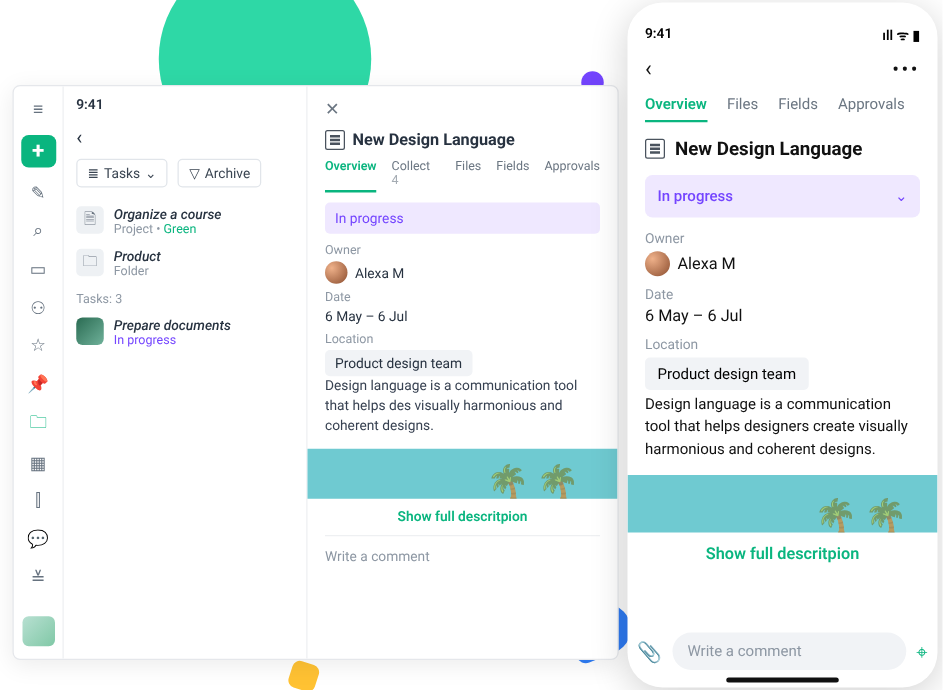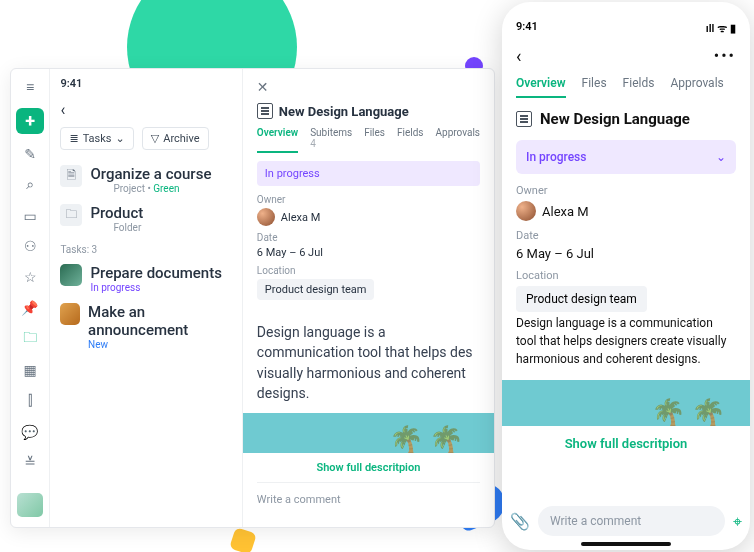--- a/index.html
+++ b/index.html
@@ -21,38 +21,38 @@
 
   .left { width:195px; border-right:1px solid #eef0f2; padding:8px 10px 0 10px; font-size:11px; color:#273240;}
   .left .time { font-size:11px; font-weight:600; margin-bottom:10px;}
   .left .row1 { display:flex; align-items:center; gap:6px; margin-bottom:8px; font-size:14px;}
   .left .ctl-row { display:flex; gap:8px; margin-bottom:10px;}
   .pill { border:1px solid #e1e5ea; border-radius:4px; padding:4px 8px; font-size:11px; display:flex; align-items:center; gap:4px; color:#3a4552;}
   .hdr { font-size:10px; color:#8d97a3; margin:6px 0 4px;}
   .item { display:flex; gap:8px; padding:5px 0; }
   .item .ficon { width:22px; height:22px; background:#eef1f4; border-radius:4px; display:flex; align-items:center; justify-content:center; color:#6b7682; font-size:12px;}
   .item .ava   { width:22px; height:22px; border-radius:5px; background-size:cover;}
-  .item .t1 { font-size:15px; color:#273240; font-weight:500; }
+  .item .t1 { font-size:11px; color:#273240; font-weight:500;font-style:italic; }
   .item .t2 { font-size:10px; }
   .clr-green { color:#0ab57f; }
   .clr-purple{ color:#7445ff; }
   .clr-blue  { color:#2f7df6; }
-  .clr-gray  { color:#8d97a3;margin-left:23px; }
+  .clr-gray  { color:#8d97a3; }
 
   .pane { flex:1; padding:10px 14px 0 14px; font-size:11px; color:#273240; position:relative;}
   .pane .close { color:#6b7682; font-size:14px; margin-bottom:8px; display:inline-block;}
   .pane h2 { font-size:13px; font-weight:700; display:flex; align-items:center; gap:6px; margin-bottom:8px;}
   .tabs { display:flex; gap:12px; font-size:10px; margin-bottom:8px; }
   .tabs span { color:#6b7682; padding-bottom:4px;}
   .tabs span.act { color:#0ab57f; font-weight:600; border-bottom:2px solid #0ab57f;}
   .status-chip { background:#efe8ff; color:#7445ff; font-size:11px; padding:6px 8px; border-radius:4px; margin-bottom:8px; display:block;}
   .lbl { font-size:10px; color:#8d97a3; margin-top:6px; margin-bottom:3px;}
   .owner { display:flex; align-items:center; gap:6px; font-size:11px;}
   .owner .oa { width:18px; height:18px; border-radius:50%; background:radial-gradient(circle at 30% 30%,#efb18a,#8b4d2e);}
-  .desc { font-size:14px; line-height:1.45; color:#374151; margin-top:22px;}
+  .desc { font-size:11px; line-height:1.45; color:#374151; margin-top:0;}
   .band { height:40px; background:#6fcad1; margin:10px -14px 0 -14px; position:relative; overflow:hidden;}
   .palm { position:absolute; bottom:-4px; font-size:28px; color:#0b7a7a; opacity:.65;}
   .showfull { text-align:center; color:#0ab57f; font-size:11px; font-weight:600; padding:8px 0;}
   .comment-row { border-top:1px solid #eef0f2; padding:10px 0; color:#8d97a3; font-size:11px;}
   .chip { background:#f1f3f6; border-radius:4px; padding:4px 8px; font-size:11px; display:inline-block;}
 
   
   .phone { position:absolute; right:4px; top:2px; width:248px; height:548px; background:#fff; border-radius:28px; box-shadow:0 6px 30px rgba(0,0,0,.18); padding:18px 14px 8px 14px; z-index:5; overflow:hidden;}
   .phone .statusbar { display:flex; justify-content:space-between; font-size:11px; font-weight:600; margin-bottom:10px;}
   .phone .topbar { display:flex; justify-content:space-between; align-items:center; font-size:18px; color:#111; margin-bottom:10px;}
@@ -128,38 +128,31 @@
     </div>
 
     <div class="hdr">Tasks: 3</div>
     <div class="item">
       <div class="ava" style="background:linear-gradient(135deg,#2a6b52,#6fb19a)"></div>
       <div>
         <div class="t1">Prepare documents</div>
         <div class="t2 clr-purple">In progress</div>
       </div>
     </div>
-    <div class="item">
-      <div class="ava" style="background:linear-gradient(135deg,#e0a24f,#b66a1d)"></div>
-      <div>
-        <div class="t1">Make an announcement</div>
-        <div class="t2 clr-blue">New</div>
-      </div>
-    </div>
   </div>
 
   <div class="pane">
     <span class="close">✕</span>
     <h2>
         <span class="docicon"></span>
         <span>New Design Language</span>
       </h2>
     <div class="tabs">
       <span class="act">Overview</span>
-      <span><span>Subitems</span> <span style="opacity:.6">4</span></span>
+      <span><span>Collect</span> <span style="opacity:.6">4</span></span>
       <span>Files</span>
       <span>Fields</span>
       <span>Approvals</span>
     </div>
     <span class="status-chip">In progress</span>
     <div class="lbl">Owner</div>
     <div class="owner">
         <span class="oa"></span>
         <span>Alexa M</span>
       </div>

